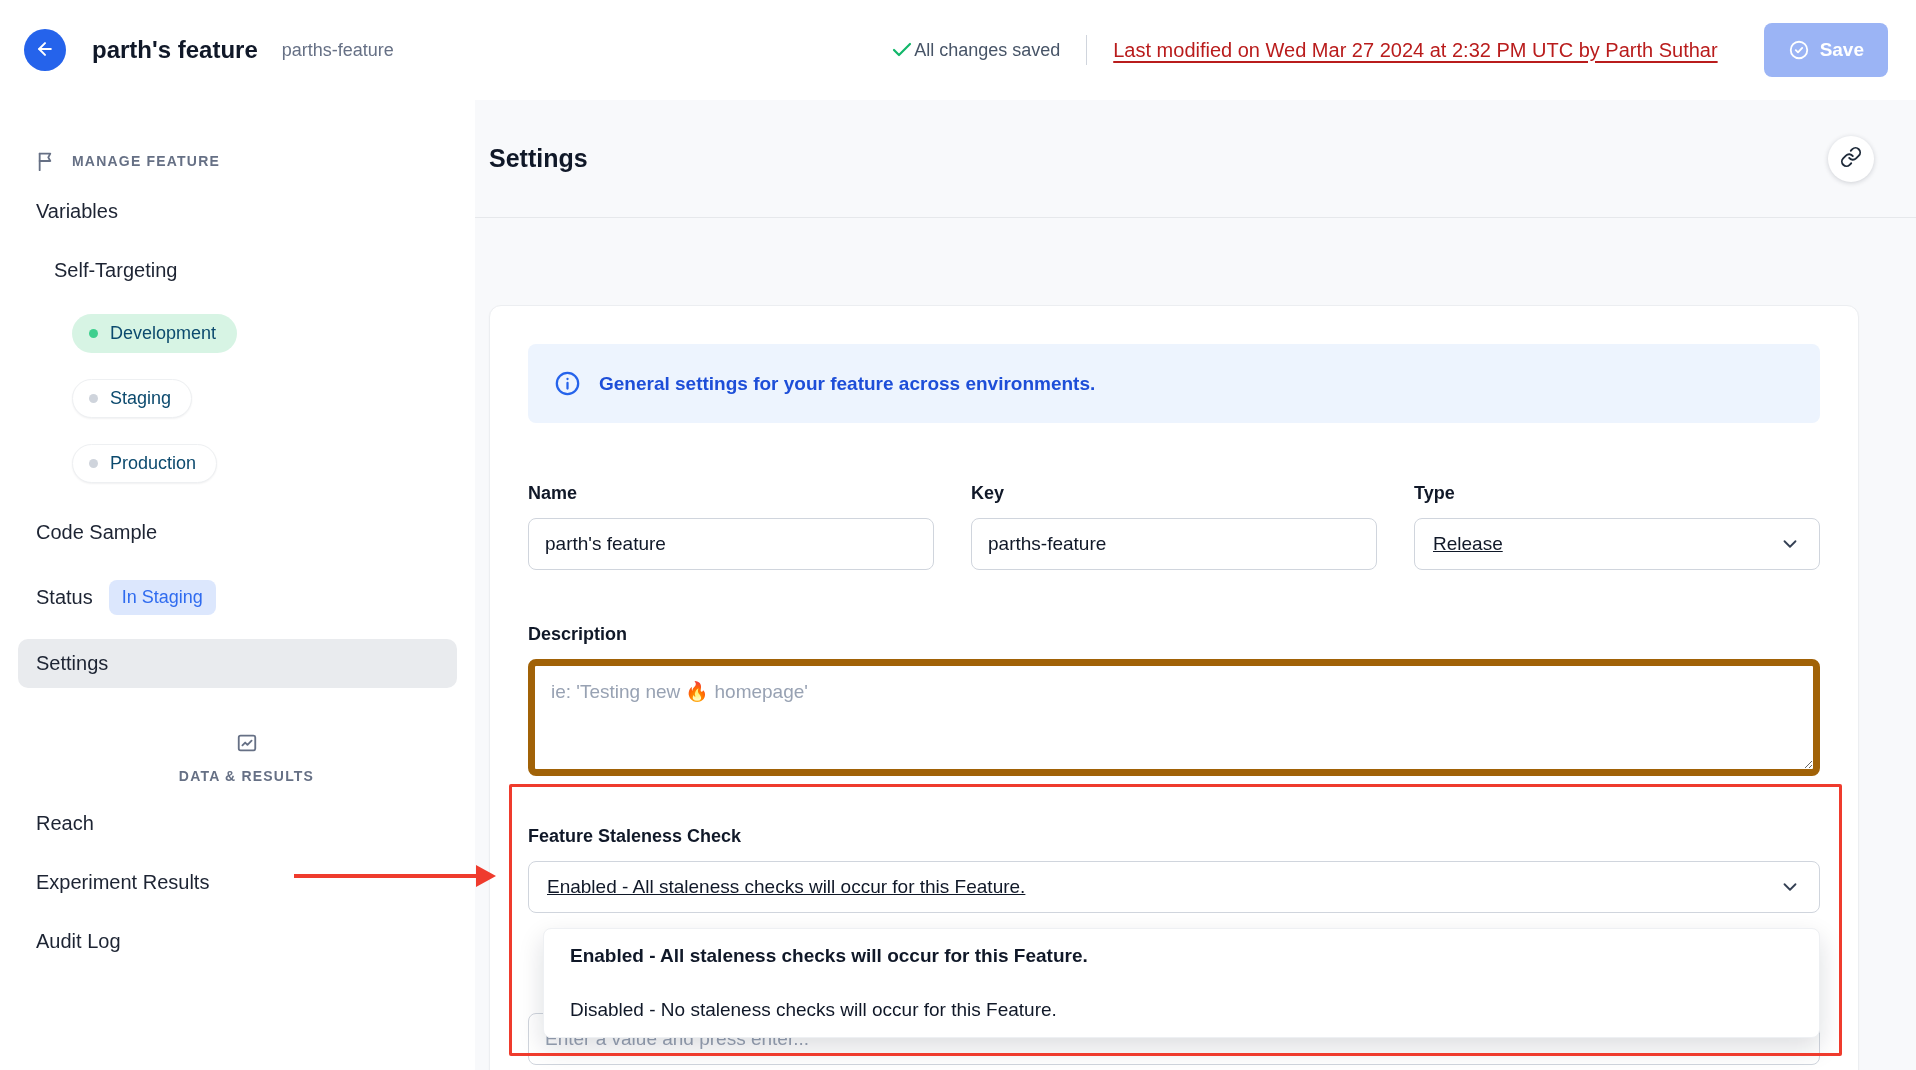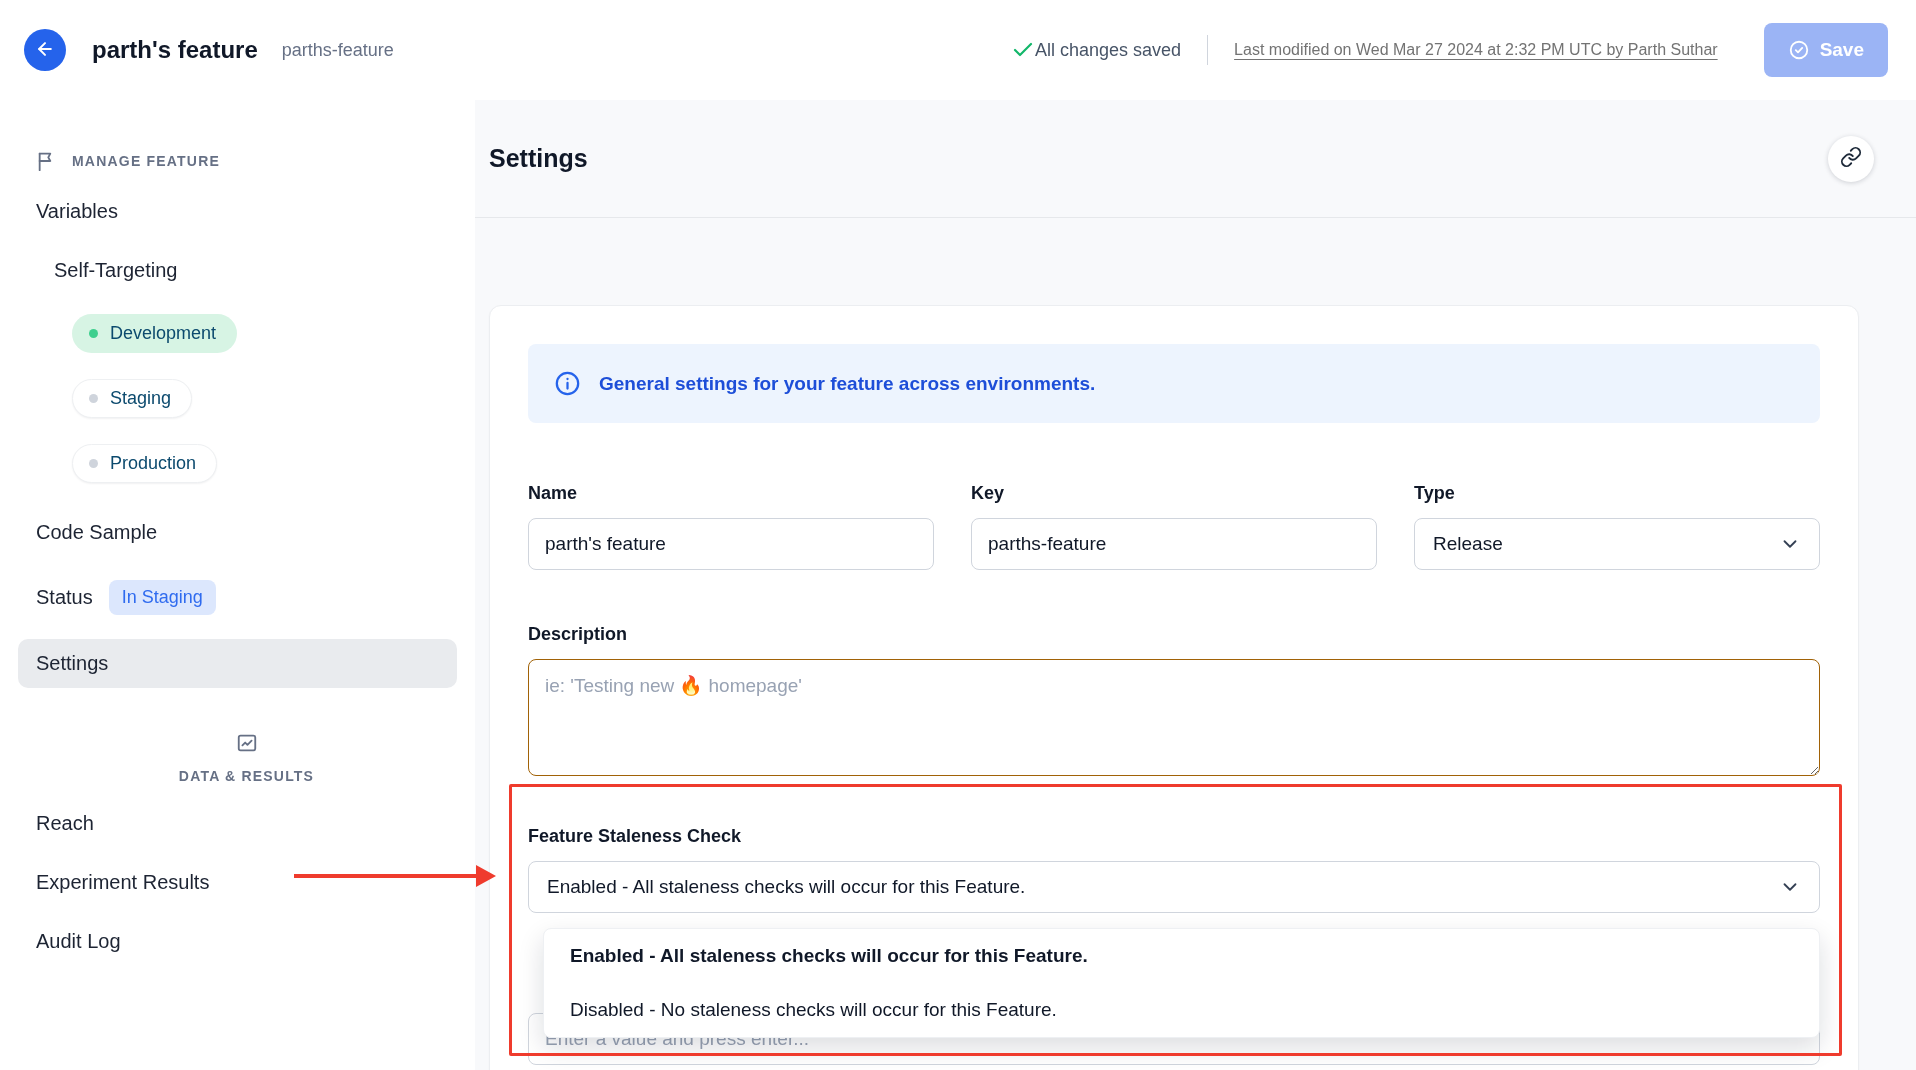--- a/index.html
+++ b/index.html
@@ -21,21 +21,21 @@
     width: 42px; height: 42px; border-radius: 50%; border: none; cursor: pointer;
     background: var(--accent-blue, #2563eb); color: #fff;
     display: flex; align-items: center; justify-content: center; flex-shrink: 0;
   }
   .title { font-size: 24px; font-weight: 700; color: #101828; margin-left: 26px; white-space: nowrap; }
   .subtitle { font-size: 18px; color: #667085; margin-left: 24px; white-space: nowrap; }
   .header-status { display: flex; align-items: center; margin-left: auto; color: #475467; font-size: 18px; font-weight: 500; white-space: nowrap; }
   .check-icon { color: var(--success-green, #12b76a); display: flex; }
   .header-divider { width: 1px; height: 30px; background: #d0d5dd; margin: 0 26px; }
   .last-modified {
-    color: #737373; font-size: 16px; text-decoration: underline; text-underline-offset: 4px;
+    color: #b91c1c; font-size: 20px; text-decoration: underline; text-underline-offset: 4px;
     white-space: nowrap; cursor: pointer;
   }
   .save-btn {
     margin-left: 46px; background: var(--save-button-blue, #9bb4f5); color: #fff;
     border: none; border-radius: 8px; padding: 0 24px; height: 54px;
     font-size: 19px; font-weight: 600; font-family: inherit;
     display: flex; align-items: center; gap: 10px; cursor: pointer; flex-shrink: 0;
   }
   .save-btn .icn { display: flex; color: #fff; }
 
@@ -102,27 +102,27 @@
   .fields-row { display: flex; gap: 37px; }
   .field { flex: 1; min-width: 0; }
   .field-label { display: block; font-size: 18px; font-weight: 600; color: #101828; margin-bottom: 14px; }
   .text-input {
     width: 100%; height: 52px; border: 1px solid #d0d5dd; border-radius: 8px;
     padding: 0 16px; font-size: 19px; font-family: inherit; color: #101828; background: #fff;
   }
   .select {
     height: 52px; border: 1px solid #d0d5dd; border-radius: 8px; background: #fff;
     padding: 0 18px; display: flex; align-items: center; justify-content: space-between;
-    font-size: 19px; color: #101828; cursor: pointer;
+    font-size: 19px; color: #101828; cursor: pointer; text-decoration: underline;
   }
   .select .icn { display: flex; color: #344054; }
 
   .description-block { margin-top: 54px; }
   .textarea {
-    width: 100%; height: 117px; border: 1px solid #a16207; border-radius: 8px;
+    width: 100%; height: 117px; border: 7px solid #a16207; border-radius: 8px;
     padding: 14px 16px; font-size: 19px; font-family: inherit; color: #101828; resize: vertical;
   }
   .text-input::placeholder, .textarea::placeholder { color: #98a2b3; }
 
   .staleness { margin-top: 46px; position: relative; }
   .tags-input { margin-top: 100px; }
   .dropdown {
     position: absolute; left: 15px; right: 0; top: 102px; z-index: 5;
     background: #fff; border: 1px solid #eef0f3; border-radius: 8px;
     box-shadow: 0 10px 26px rgba(16,24,40,.14); overflow: hidden;

